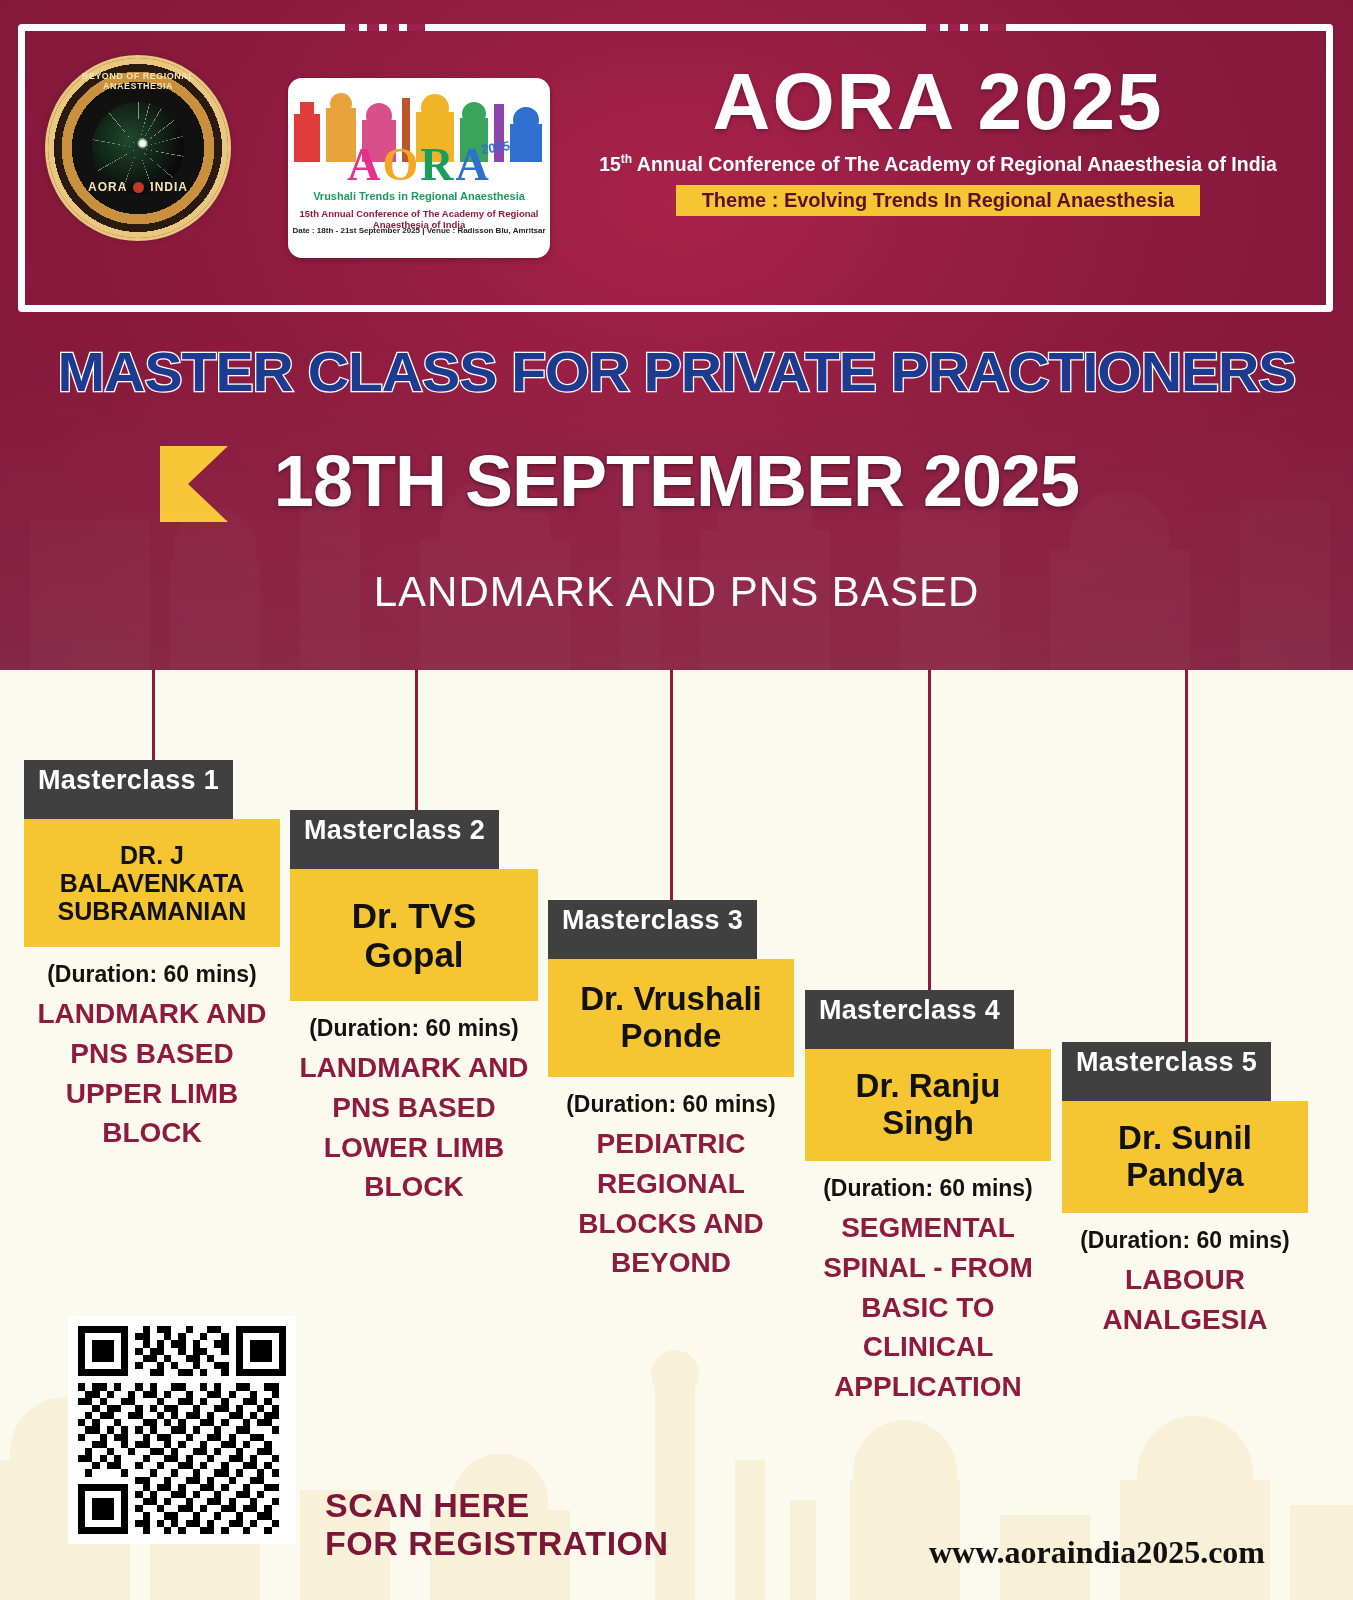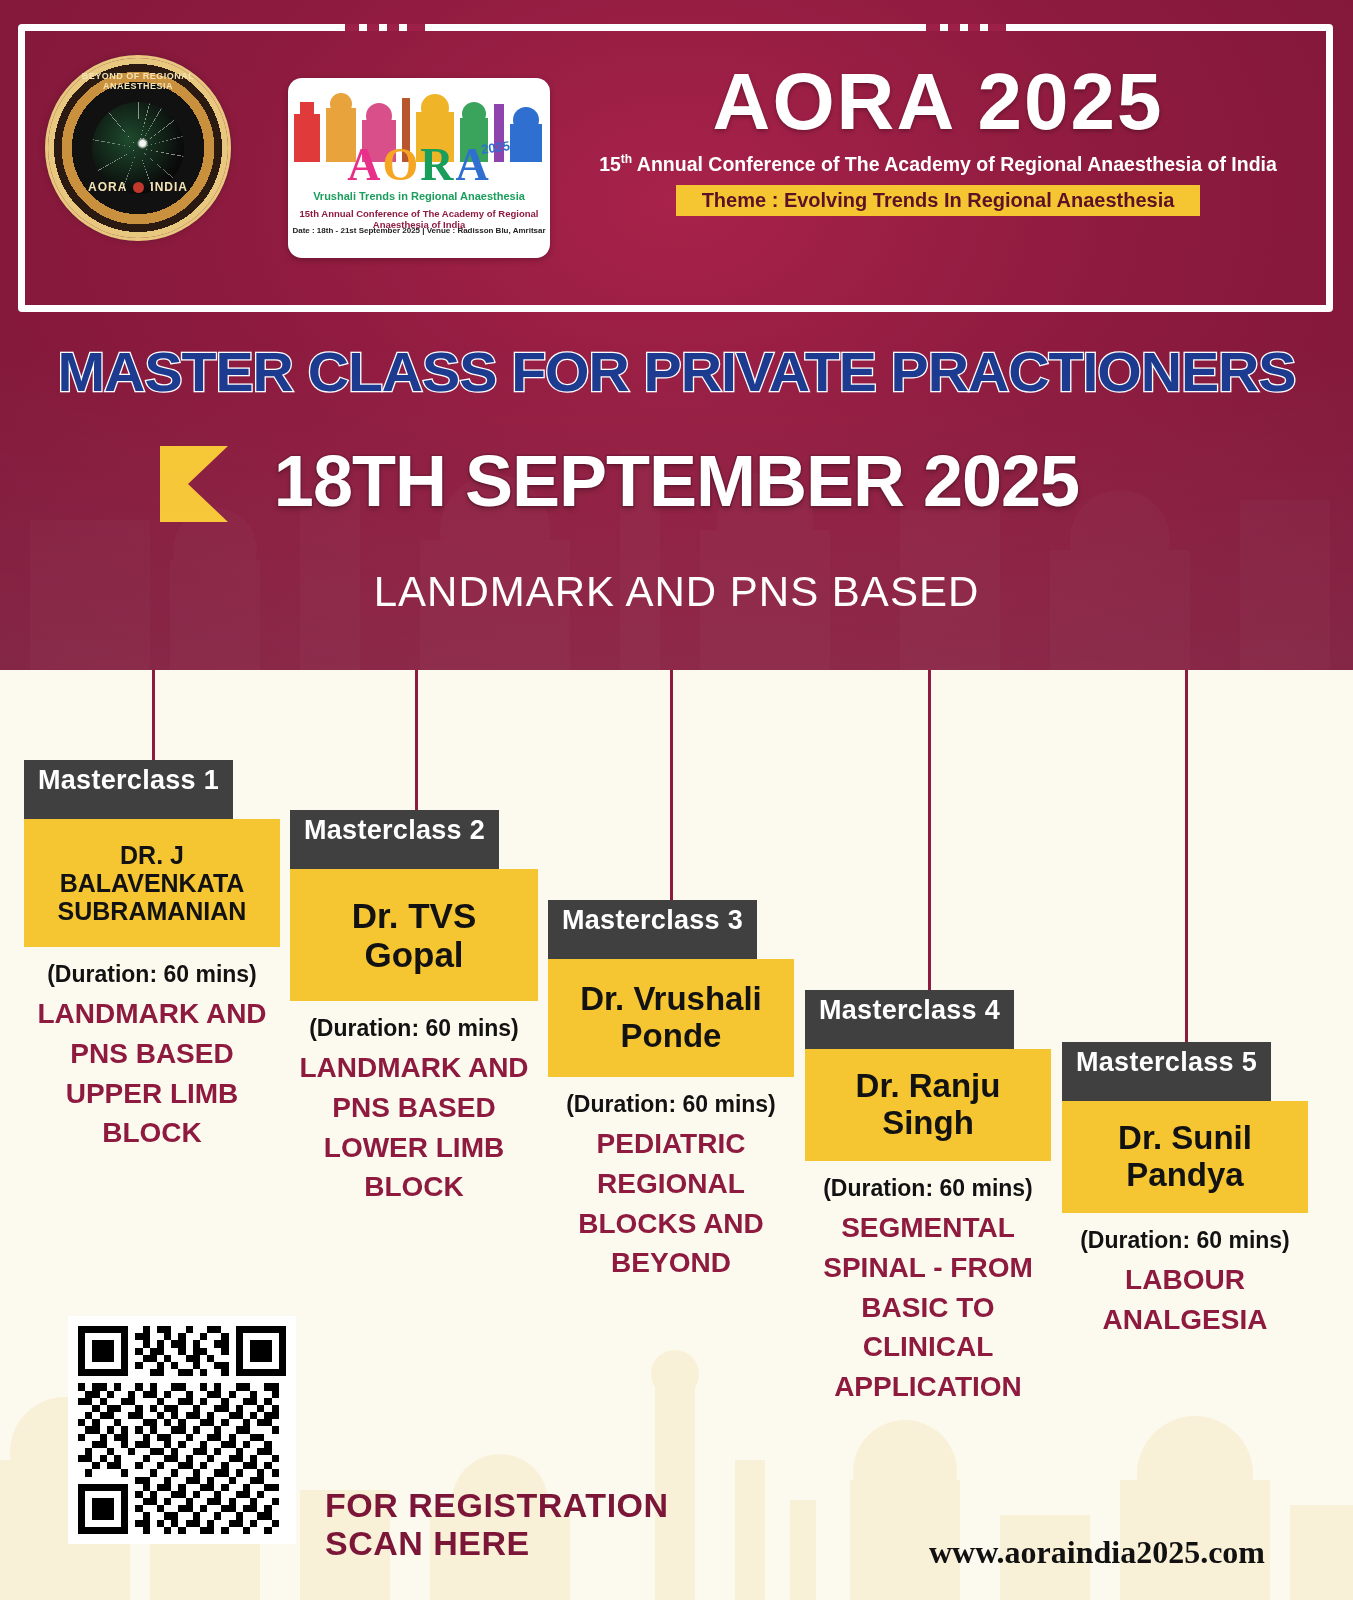--- a/index.html
+++ b/index.html
@@ -641,17 +641,17 @@
         <rect x="14" y="28" width="1" height="1"></rect>
         <rect x="17" y="28" width="2" height="1"></rect>
         <rect x="20" y="28" width="1" height="1"></rect>
         <rect x="23" y="28" width="1" height="1"></rect>
         <rect x="26" y="28" width="1" height="1"></rect>
     </g>
   </svg>
 </div>
 
 <div class="scan-text">
+  <div>SCAN HERE</div>
   <div>FOR REGISTRATION</div>
-  <div>SCAN HERE</div>
 </div>
 
 <div class="site-text">www.aoraindia2025.com</div>
 
 </body></html>

